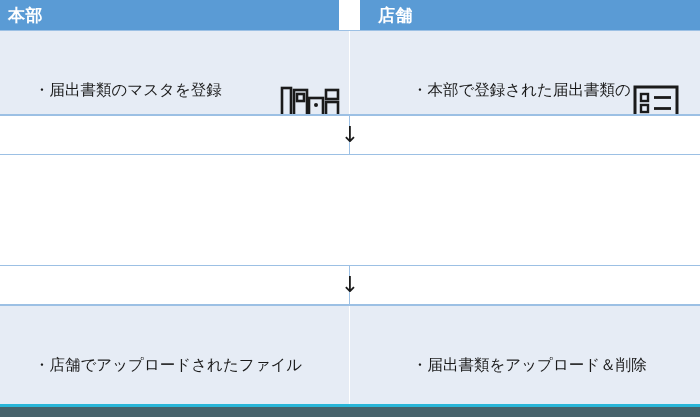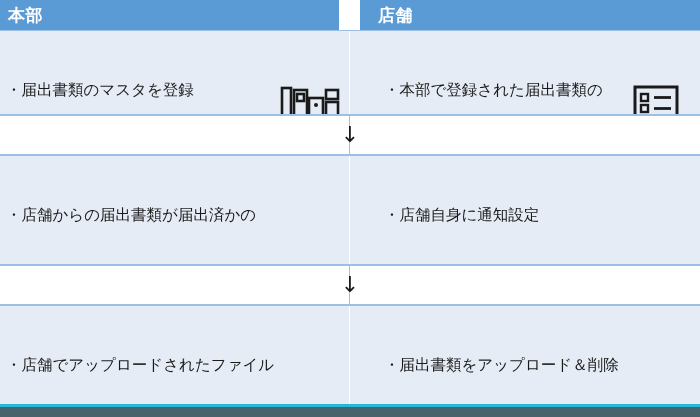--- a/index.html
+++ b/index.html
@@ -76,21 +76,21 @@
     position: absolute;
     top: 6px;
     left: 6px;
     right: 6px;
     color: #1a1a1a;
     font-size: 15.5px;
     line-height: 1.36;
     white-space: pre;
   }
   .cell.right .lines { left: 34px; }
-  .lines div { white-space: pre; }
+  .lines div { white-space: pre; margin-left: 28px; }
 
   
   .arrow {
     position: absolute;
     left: 338px;
     width: 24px;
     text-align: center;
     font-size: 22px;
     line-height: 1;
     color: #1a1a1a;
@@ -180,39 +180,20 @@
       </span>
     </div>
   </div>
 
   <div class="band gap" style="top:115px; height:40px;">
     <div class="cell left"></div>
     <div class="cell right"></div>
     <span class="arrow" style="top:8px;">↓</span>
   </div>
 
-  <div class="band filled" style="top:155px; height:110px;">
-    <div class="cell left">
-      <div class="lines">
-        <div>・店舗からの届出書類が届出済かの</div>
-        
-        
-        
-      </div>
-
-    </div>
-    <div class="cell right">
-      <div class="lines">
-        <div>・店舗自身に通知設定</div>
-        
-        
-      </div>
-
-    </div>
-  </div>
 
   <div class="band gap" style="top:265px; height:40px;">
     <div class="cell left"></div>
     <div class="cell right"></div>
     <span class="arrow" style="top:8px;">↓</span>
   </div>
 
   <div class="band filled" style="top:305px; height:117px;">
     <div class="cell left">
       <div class="lines">

